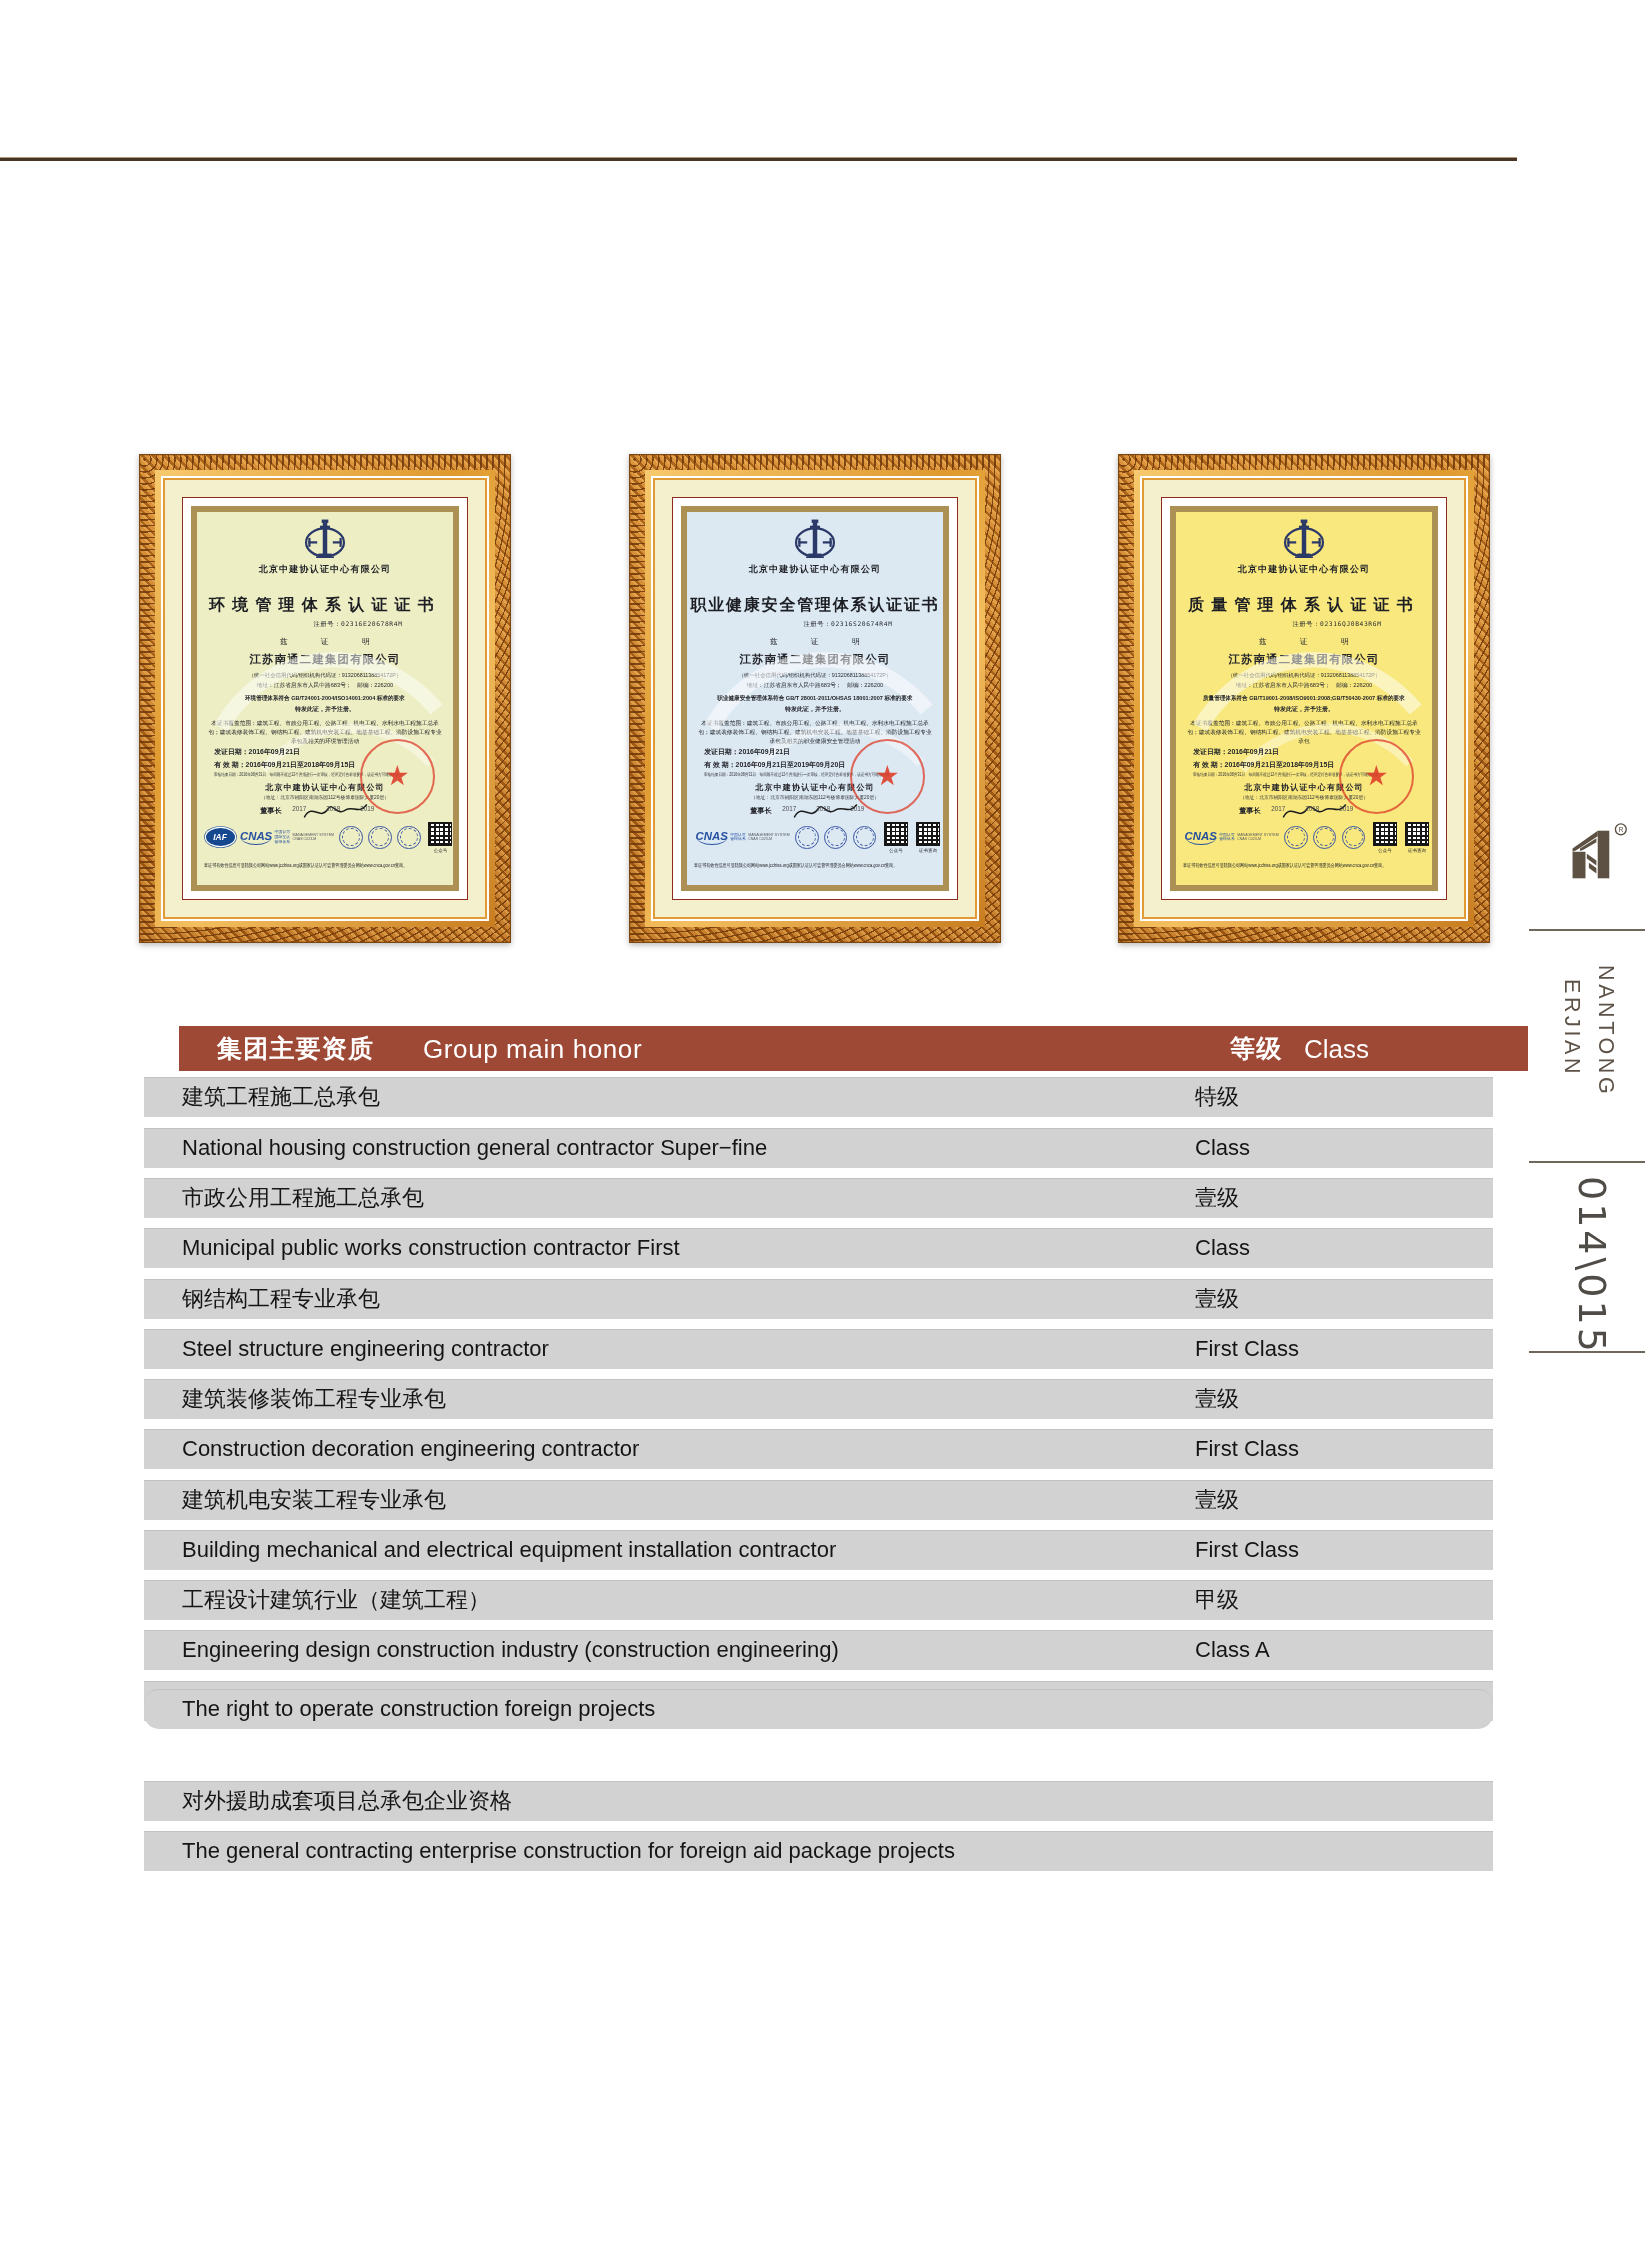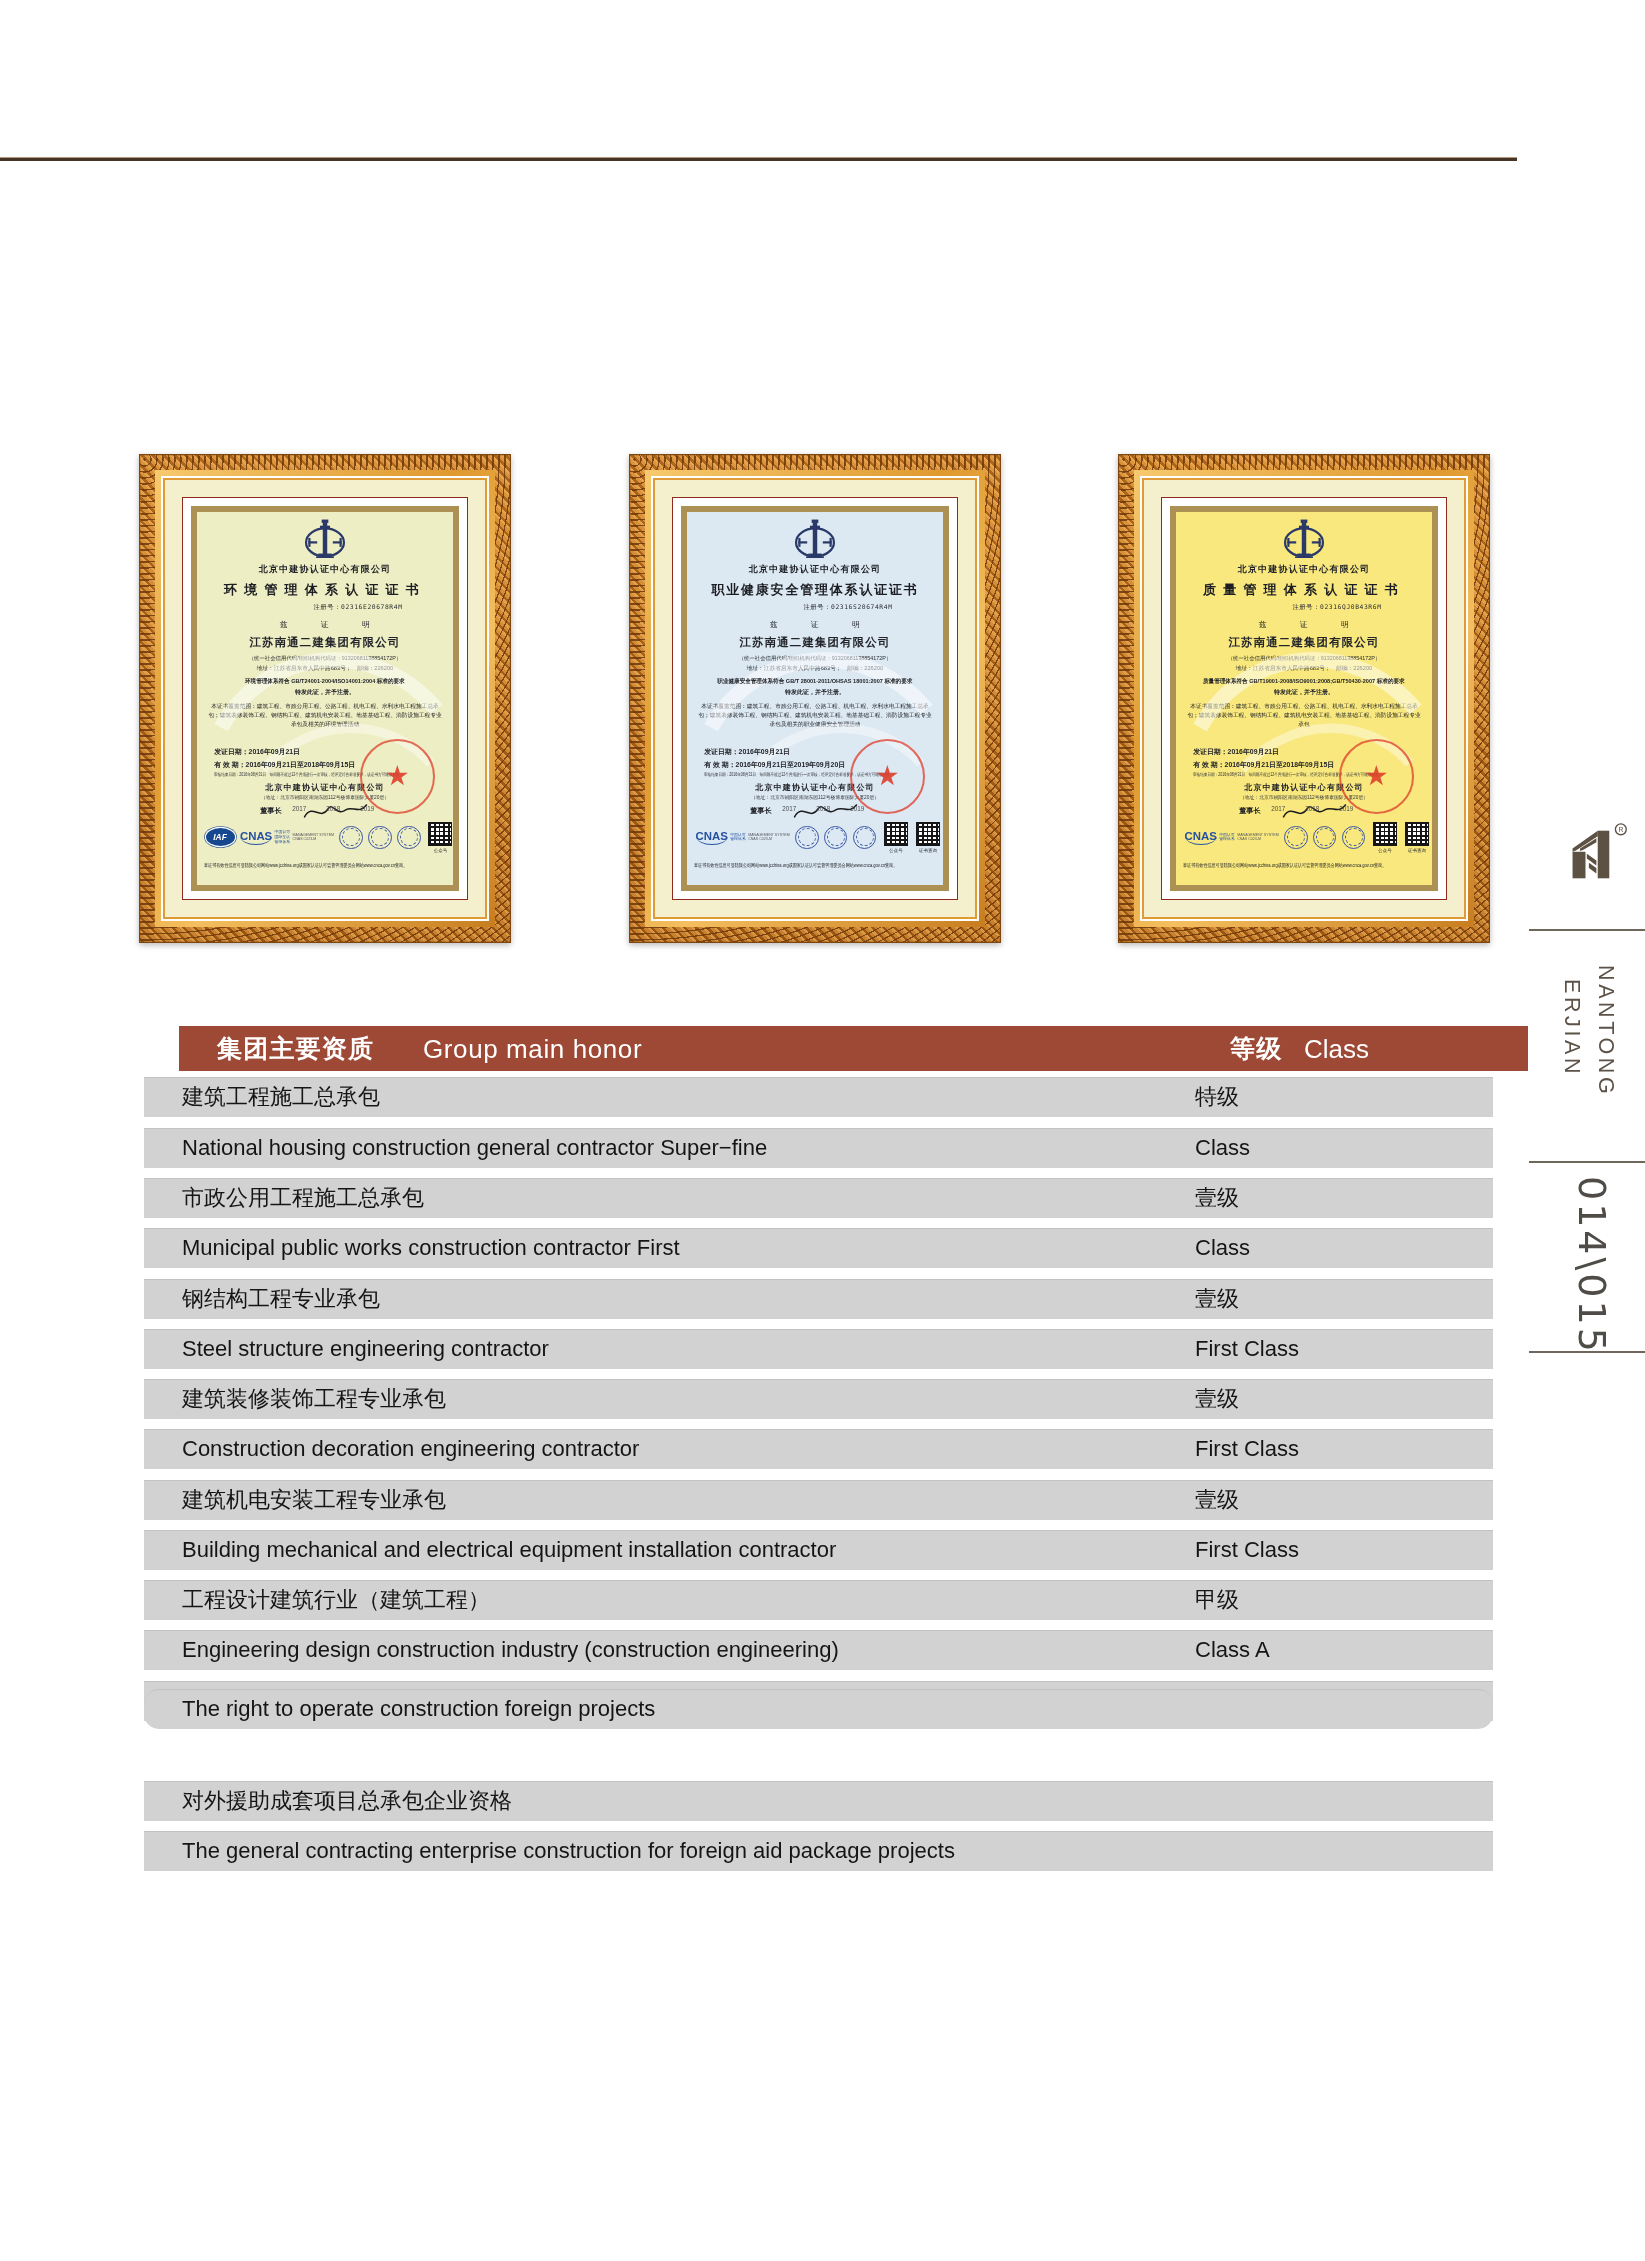--- a/index.html
+++ b/index.html
@@ -28,21 +28,21 @@
   .fr-maroon{height:100%;box-sizing:border-box;padding:1.2px;background:#8f2b1e;}
   .fr-w2{height:100%;box-sizing:border-box;padding:7.8px;background:#ffffff;}
   .fr-khaki{height:100%;box-sizing:border-box;padding:6.6px;background:#ad9054;}
   .paper{height:100%;box-sizing:border-box;position:relative;overflow:hidden;
     background:var(--paper,#edeec3);text-align:center;color:#23242a;}
 
   .wm{position:absolute;left:0;top:0;pointer-events:none;}
 
   .emblem{margin-top:7.2px;}
   .c-issuer{font-size:9px;font-weight:bold;letter-spacing:1.2px;color:#23242a;margin-top:2.4px;}
-  .c-title{font-size:13px;font-weight:bold;color:#1d1e24;margin-top:5px;white-space:nowrap;}
+  .c-title{font-size:16px;font-weight:bold;color:#1d1e24;margin-top:19px;white-space:nowrap;}
   .cert-0 .c-title,.cert-2 .c-title{letter-spacing:7.2px;}
   .cert-1 .c-title{letter-spacing:1.8px;}
   .c-reg{font-size:6.3px;letter-spacing:0.6px;margin-top:4.2px;padding-left:66px;
     font-family:"DejaVu Sans Mono","Liberation Mono",monospace;color:#2a2b31;}
   .c-attest{font-size:7.8px;letter-spacing:15.6px;margin-top:6.6px;padding-left:15px;font-weight:normal;}
   .c-company{font-size:11.4px;font-weight:bold;letter-spacing:1.2px;margin-top:5.4px;}
   .c-code{font-size:5.4px;margin-top:5.4px;color:#2a2b31;}
   .c-addr{font-size:5.7px;margin-top:2.4px;color:#2a2b31;}
   .c-std{font-size:6px;font-weight:bold;margin-top:4.2px;transform:scaleX(.93);transform-origin:center;white-space:nowrap;}
   .c-confirm{font-size:6px;font-weight:bold;margin-top:2.4px;}
@@ -56,21 +56,21 @@
   .c-chair{position:absolute;left:63px;top:294px;font-size:7.2px;font-weight:bold;}
   .c-sig{position:absolute;left:105px;top:287px;}
   .seal{position:absolute;right:18px;top:227px;width:71px;height:71px;border:2.4px solid rgba(222,60,40,.85);
     border-radius:50%;opacity:.88;}
   .seal .star{position:absolute;left:50%;top:50%;transform:translate(-50%,-54%);font-size:27.5px;color:#de3c28;}
   .c-years{position:absolute;left:95px;bottom:73px;display:flex;gap:20px;font-size:6.3px;color:#4a4b52;}
   .c-logos{position:absolute;left:8.4px;right:4.8px;bottom:32px;display:flex;align-items:center;gap:5.4px;}
   .iaf{width:29px;height:18px;border-radius:50%;background:#16488f;color:#fff;font-weight:bold;font-style:italic;
     font-size:8.4px;line-height:18px;box-shadow:0 0 0 1.2px #fff,0 0 0 1.8px #16488f;flex:none;}
   .cnas-wrap{display:flex;align-items:center;gap:2.4px;flex:none;text-align:left;}
-  .cnas-word{font-size:11.4px;font-weight:bold;color:#2650a0;border-bottom:1.8px solid #2650a0;
+  .cnas-word{font-size:11.4px;font-weight:bold;font-style:italic;color:#2650a0;border-bottom:1.8px solid #2650a0;
     border-radius:0 0 60% 60%/0 0 70% 70%;padding-bottom:2px;}
   .cnas-zh{font-size:3.9px;line-height:1.25;color:#2650a0;white-space:pre-line;}
   .cnas-en{font-size:3.6px;line-height:1.25;color:#5a5b60;white-space:pre-line;}
   .stamp{width:21.5px;height:21.5px;border:1.5px solid #3a55a3;border-radius:50%;position:relative;flex:none;}
   .stamp:after{content:"";position:absolute;inset:1.8px;border:0.6px dashed #3a55a3;border-radius:50%;}
   .qr-wrap{display:flex;flex-direction:column;align-items:center;gap:1.8px;flex:none;margin-left:2.4px;}
   .qr{width:22px;height:22px;border:1.2px solid #161616;background:
     repeating-linear-gradient(0deg,#161616 0 1.8px,rgba(0,0,0,0) 1.8px 4.2px),
     repeating-linear-gradient(90deg,#161616 0 1.8px,#ffffff 1.8px 4.8px);}
   .qr-label{font-size:4.5px;color:#2a2b31;}

